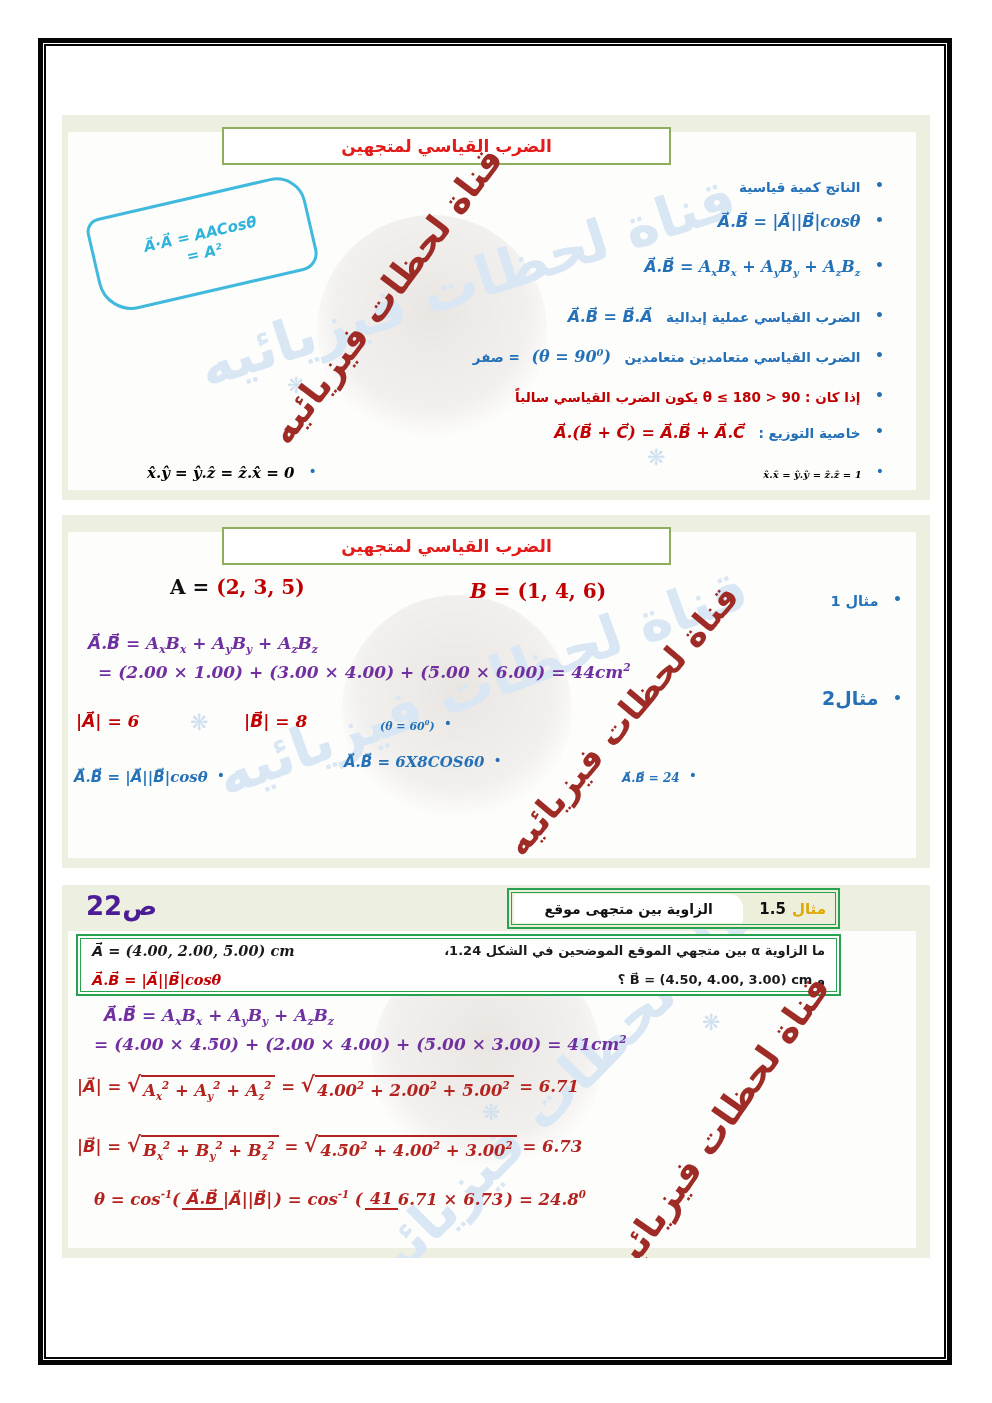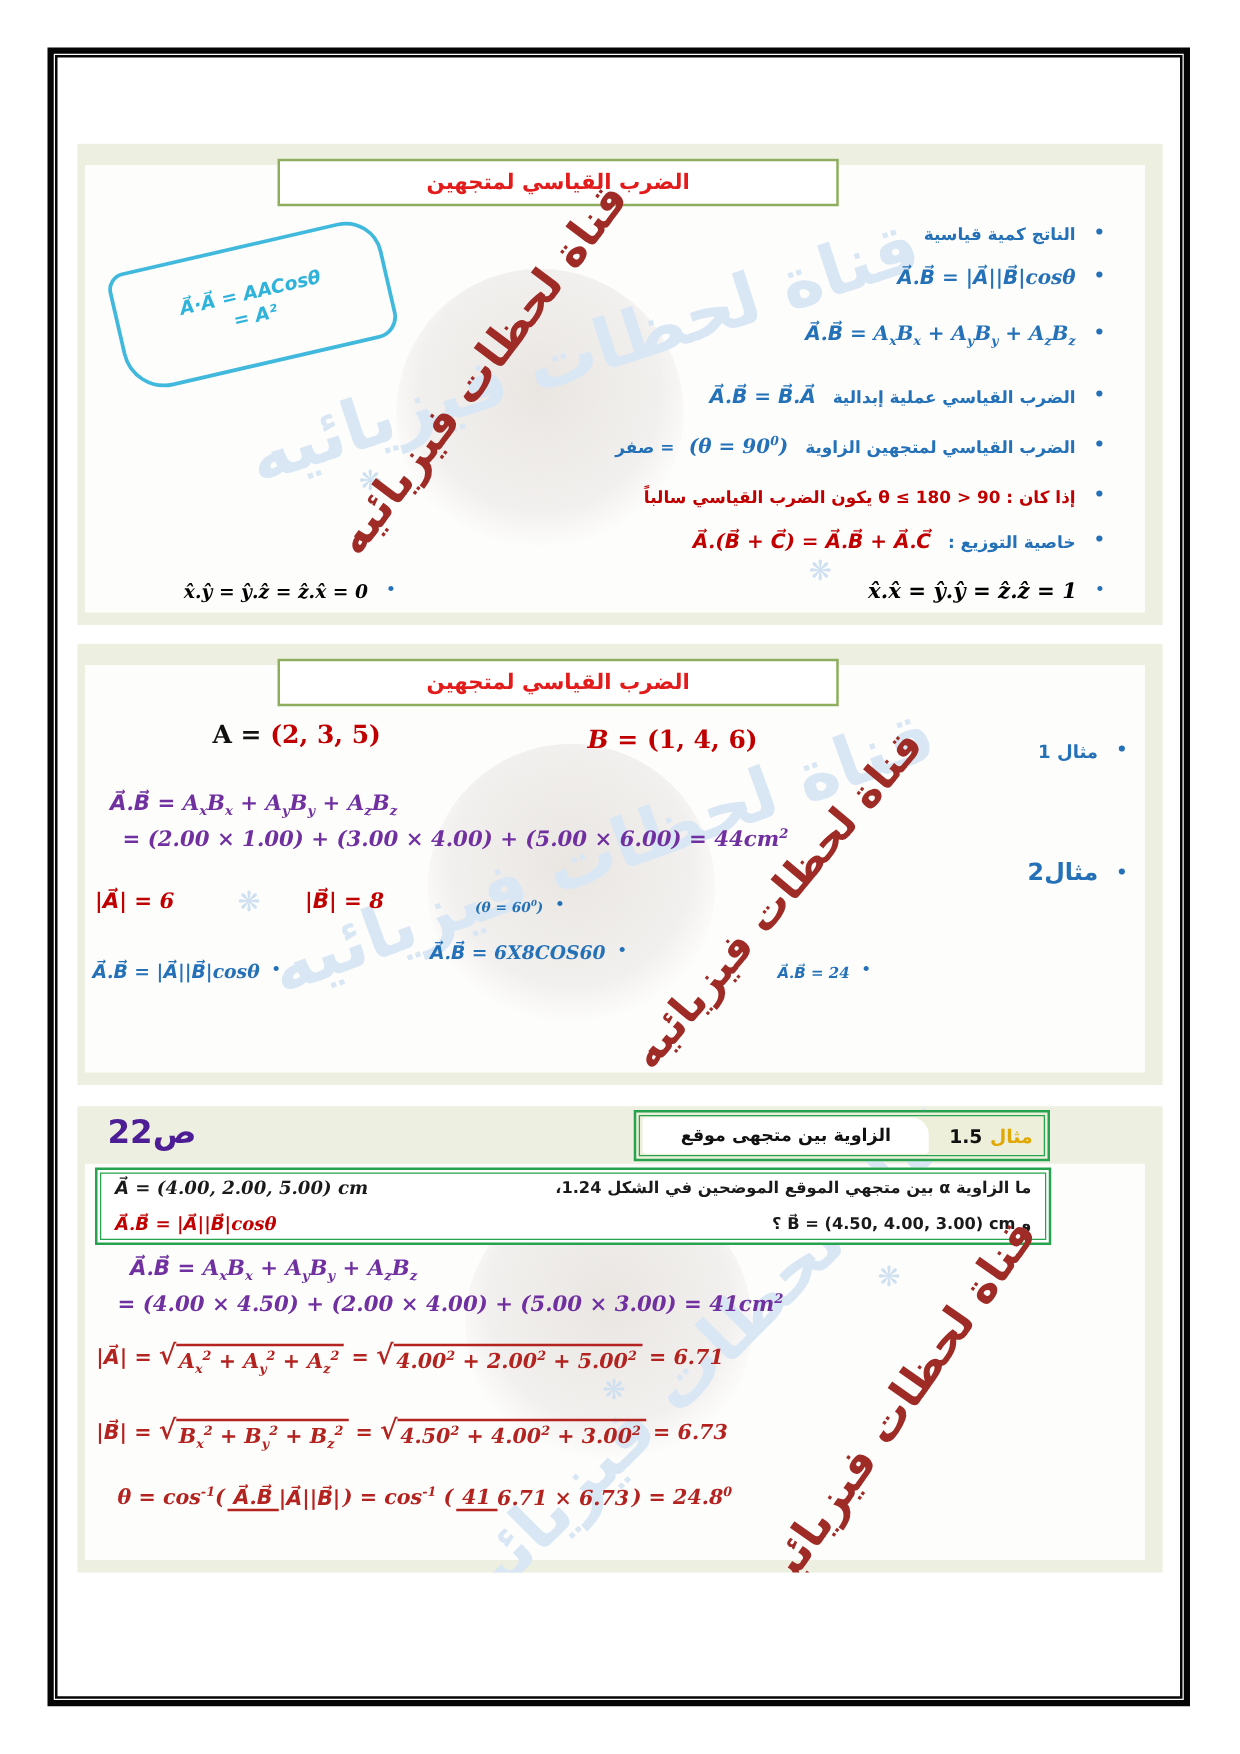--- a/index.html
+++ b/index.html
@@ -117,34 +117,34 @@
     <span class="m">A⃗.B⃗ = |A⃗||B⃗|cosθ</span>
   </div>
   <div class="brow" style="top:142px;right:46px;">
     <span class="m">A⃗.B⃗ = A<sub>x</sub>B<sub>x</sub> + A<sub>y</sub>B<sub>y</sub> + A<sub>z</sub>B<sub>z</sub></span>
   </div>
   <div class="brow" style="top:192px;right:46px;">
     <span class="ar">الضرب القياسي عملية إبدالية</span>
     <span class="m" style="margin-right:8px;">A⃗.B⃗ = B⃗.A⃗</span>
   </div>
   <div class="brow" style="top:232px;right:46px;">
-    <span class="ar">الضرب القياسي لمتجهين الزاوية</span>
+    <span class="ar">الضرب القياسي متعامدين متعامدين</span>
     <span class="m" style="margin-right:8px;">(θ = 90<sup>0</sup>)</span>
     <span class="ar" style="margin-right:6px;">= صفر</span>
   </div>
   <div class="brow" style="top:272px;right:46px;color:#c00000;">
     <span class="ar">إذا كان : 90 &lt; θ ≤ 180 يكون الضرب القياسي سالباً</span>
   </div>
   <div class="brow" style="top:308px;right:46px;">
     <span class="ar">خاصية التوزيع :</span>
     <span class="m red" style="margin-right:8px;">A⃗.(B⃗ + C⃗) = A⃗.B⃗ + A⃗.C⃗</span>
   </div>
   <div class="row8">
     <span class="bullet-item">
-      <span class="m" style="font-size:17px;margin-left:28px;">x̂.x̂ = ŷ.ŷ = ẑ.ẑ = 1</span>
+      <span class="m" style="font-size:10px;margin-left:28px;">x̂.x̂ = ŷ.ŷ = ẑ.ẑ = 1</span>
     </span>
     <span class="bullet-item">
       <span class="m" style="font-size:15px;">x̂.ŷ = ŷ.ẑ = ẑ.x̂ = 0</span>
     </span>
   </div>
 
   <div class="wm-red" style="left:148px;top:168px;width:340px;transform:rotate(-53deg);">قناة لحظات فيزيائيه</div>
 </section>
 
 <section class="slide" id="slide2">

